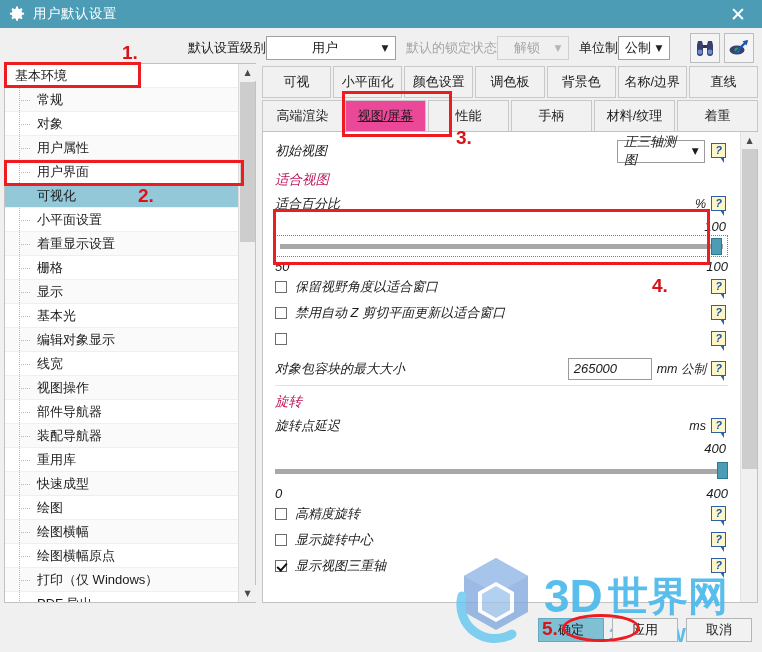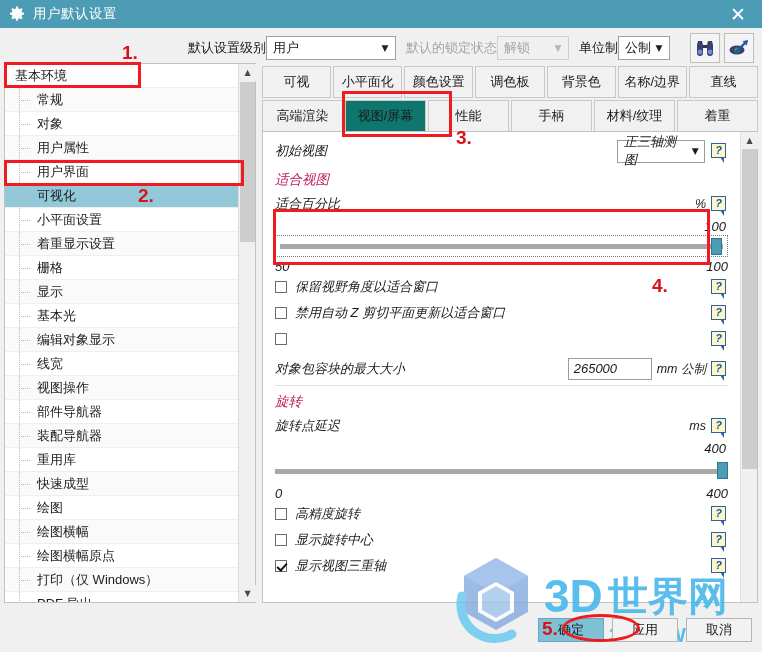--- a/index.html
+++ b/index.html
@@ -52,21 +52,21 @@
   .tb-label.dim { color: #a5a5a5; }
   .combo {
     height: 24px; background: #fff;
     border: 1px solid #a0a0a0;
     display: flex; align-items: center;
     padding: 0 2px 0 6px;
     font-size: 13px;
     margin-right: 10px;
     position: relative;
   }
-  .combo .val { flex: 1; white-space: nowrap; }
+  .combo .val { flex: 1; white-space: nowrap; text-align: center; }
   .combo .arw {
     width: 16px; text-align: center; font-size: 9px; color: #222;
     font-family: "DejaVu Sans", sans-serif;
   }
   .combo.w-level { width: 130px; }
   .combo.w-lock { width: 72px; background: #f0f0f0; border-color: #cfcfcf; color:#a5a5a5; margin-right: 10px;}
   .combo.w-lock .arw { color: #b6b6b6; }
   .combo.w-unit { width: 52px; margin-right: 16px; }
   .iconbtn {
     width: 30px; height: 30px;
@@ -139,22 +139,23 @@
     border: 1px solid #c8c8c8;
     background: #f1f1f1;
     display: flex; align-items: center; justify-content: center;
     font-size: 13px; color: #1a1a1a;
     margin-right: 2px;
     cursor: pointer;
     white-space: nowrap;
   }
   .tab:last-child { margin-right: 0; }
   .tab.active {
-    background: #0f766e;
+    background: #ec4899;
     border-bottom-color: #ffffff;
+    text-decoration: underline;
   }
 
   
   .content {
     position: absolute; left: 262px; top: 131px;
     width: 496px; height: 472px;
     background: #ffffff;
     border: 1px solid #c2c2c2;
     display: flex;
   }

